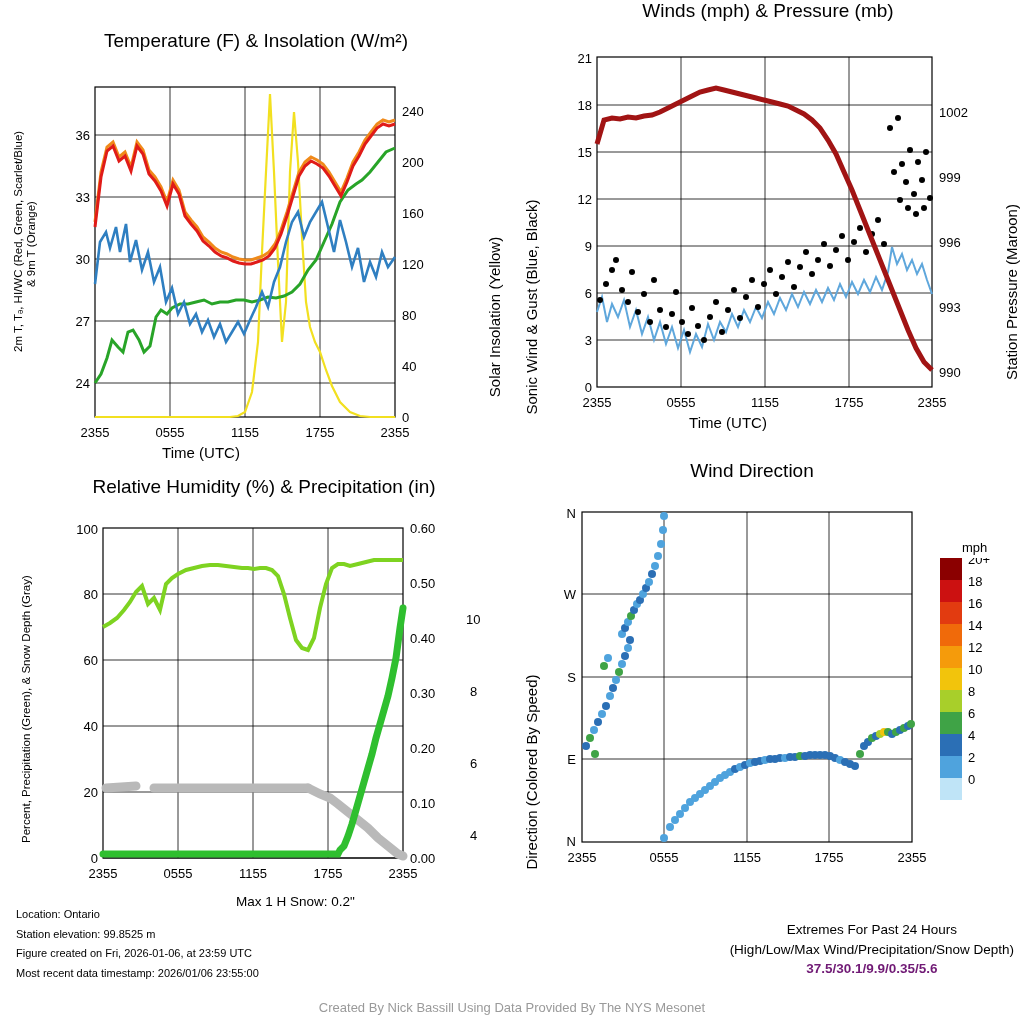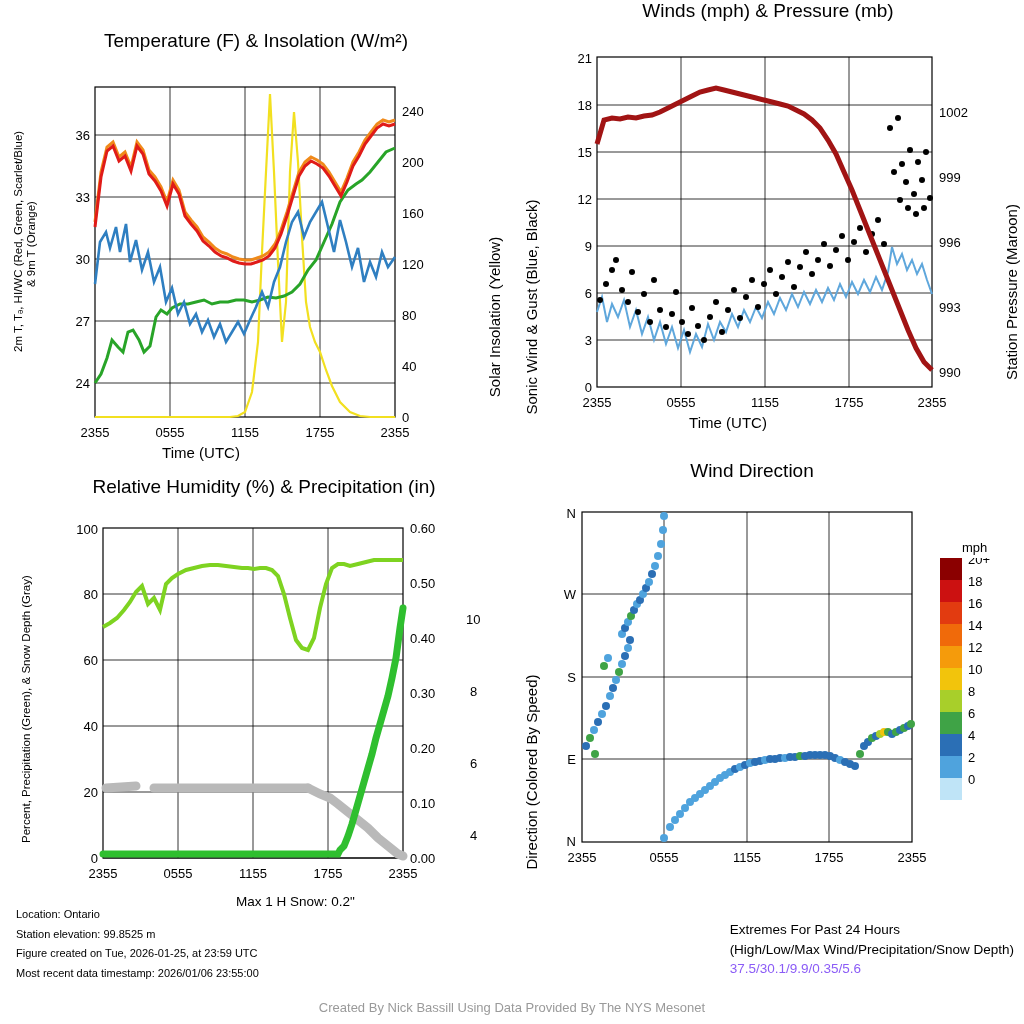--- a/index.html
+++ b/index.html
@@ -4,23 +4,23 @@
 <style>
   html,body{margin:0;padding:0;}
   body{width:1024px;height:1024px;background:#ffffff;font-family:"Liberation Sans",sans-serif;color:#000;position:relative;overflow:hidden;}
   .panel{position:absolute;}
   .title{font-size:19px;text-align:center;}
   .axis-label{font-size:15px;text-align:center;}
   svg{display:block;}
   .tick{font-size:13px;}
   .vlabel{font-size:11.5px;}
   .footer-left{position:absolute;left:16px;top:905px;font-size:11px;line-height:19.5px;}
-  .footer-right{position:absolute;right:10px;top:920px;font-size:13.5px;line-height:19.5px;text-align:left;}
+  .footer-right{position:absolute;right:10px;top:920px;font-size:13.5px;line-height:19.5px;text-align:center;}
   .credit{position:absolute;left:0;right:0;top:1000px;text-align:center;font-size:13px;color:#9a9a9a;}
-  .red-extremes{color:#8b5cf6;font-weight:normal;}
+  .red-extremes{color:#701a75;font-weight:bold;}
   .legend-title{font-size:13px;}
   .legend-tick{font-size:13px;}
   .maxsnow{position:absolute;font-size:13.5px;}
 </style>
 </head>
 <body>
 
 <div class="panel" style="left:0;top:0;width:512px;height:460px;">
   <div class="title" style="width:512px;margin-top:30px;">Temperature (F) &amp; Insolation (W/m²)</div>
   <svg width="512" height="400" viewBox="0 0 512 400">
@@ -414,21 +414,21 @@
         <text x="28" y="204">2</text>
         <text x="28" y="226">0</text>
       </g>
     </svg>
   </div>
 </div>
 
 <div class="footer-left">
   <div>Location: Ontario</div>
   <div>Station elevation: 99.8525 m</div>
-  <div>Figure created on Tue, 2026-01-25, at 23:59 UTC</div>
+  <div>Figure created on Fri, 2026-01-06, at 23:59 UTC</div>
   <div>Most recent data timestamp: 2026/01/06 23:55:00</div>
 </div>
 
 <div class="footer-right">
   <div>Extremes For Past 24 Hours</div>
   <div>(High/Low/Max Wind/Precipitation/Snow Depth)</div>
   <div class="red-extremes">37.5/30.1/9.9/0.35/5.6</div>
 </div>
 
 <div class="credit">Created By Nick Bassill Using Data Provided By The NYS Mesonet</div>

